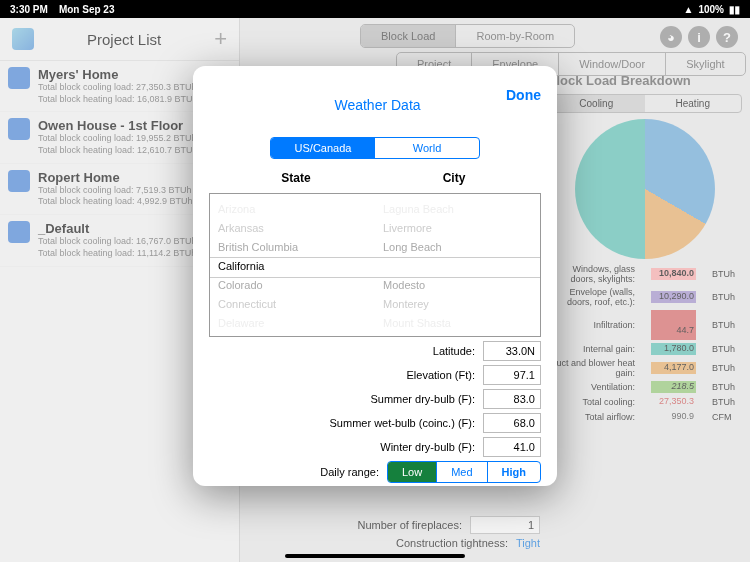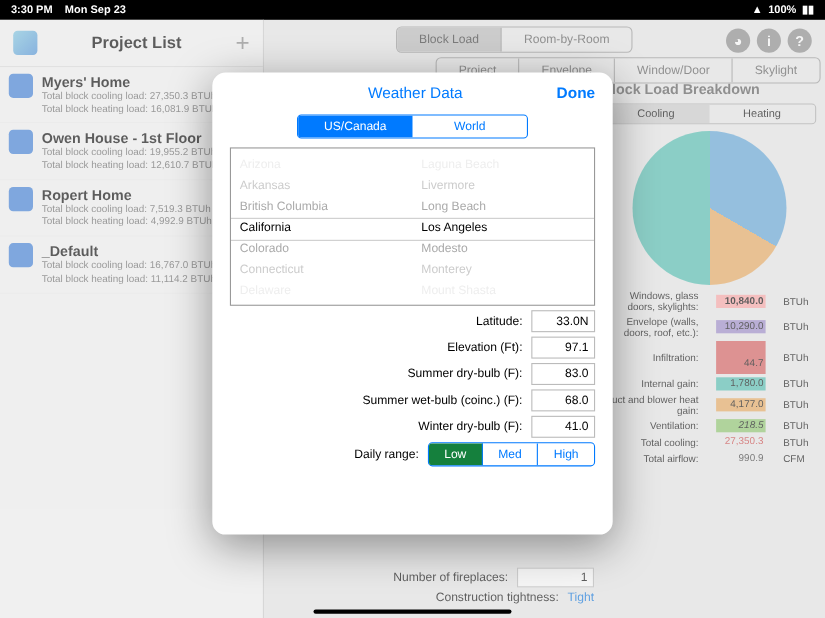--- a/index.html
+++ b/index.html
@@ -9,21 +9,21 @@
     .status-right { display: flex; align-items: center; gap: 5px; }
     
     .app-window { height: 544px; background: #e8e8e8; position: relative; }
     
     .dimmed-bg { position: absolute; inset: 0; opacity: 0.6; pointer-events: none; }
     
     
     .left-panel { position: absolute; left: 0; top: 0; width: 240px; height: 100%; background: #f5f5f5; border-right: 1px solid #ccc; }
     .left-header { display: flex; align-items: center; justify-content: space-between; padding: 8px 12px; border-bottom: 1px solid #ddd; }
     .app-icon { width: 22px; height: 22px; background: linear-gradient(135deg, #7ec8e3, #4a90d9); border-radius: 4px; }
-    .left-title { font-size: 15px; font-weight: 700; text-align: right; }
+    .left-title { font-size: 15px; font-weight: 400; text-align: right; }
     .add-icon { font-size: 22px; color: #888; font-weight: 300; }
     
     .project-item { display: flex; padding: 6px 8px; border-bottom: 1px solid #eee; }
     .project-icon { width: 22px; height: 22px; background: #3b7dd8; border-radius: 4px; margin-right: 8px; flex-shrink: 0; }
     .project-name { font-size: 13px; font-weight: 600; }
     .project-detail { font-size: 9px; color: #666; line-height: 1.3; }
     
     
     .top-seg { position: absolute; top: 8px; left: 360px; display: flex; border: 1px solid #999; border-radius: 5px; overflow: hidden; }
     .top-seg > div { padding: 5px 20px; font-size: 11px; color: #555; border-right: 1px solid #999; }
@@ -45,44 +45,44 @@
     .breakdown-unit { width: 30px; }
     
     .bottom-fields { position: absolute; bottom: 10px; left: 280px; width: 260px; }
     .field-row { display: flex; justify-content: flex-end; align-items: center; gap: 8px; margin: 3px 0; font-size: 11px; }
     .field-box { width: 70px; border: 1px solid #bbb; background: #fff; padding: 2px 5px; text-align: right; font-size: 11px; }
     .tight-link { color: #0070dd; }
     
     
     .modal { position: absolute; left: 193px; top: 48px; width: 364px; height: 420px; background: #fff; border-radius: 12px; box-shadow: 0 10px 40px rgba(0,0,0,0.4); z-index: 100; padding: 0; }
     .modal-header { display: flex; justify-content: space-between; align-items: center; padding: 10px 16px 8px; }
-    .modal-title { flex: 1; text-align: center; font-size: 14px; color: #007aff; }
+    .modal-title { flex: 1; text-align: center; font-size: 14px; color: #007aff; margin-top: 21px; }
     .done-btn { font-size: 14px; color: #007aff; font-weight: 600; }
     
-    .seg-region { margin: 4px auto 8px; width: 210px; display: flex; border: 1px solid #007aff; border-radius: 4px; overflow: hidden; }
+    .seg-region { margin: 16px auto 8px; width: 210px; display: flex; border: 1px solid #007aff; border-radius: 4px; overflow: hidden; }
     .seg-region > div { flex: 1; text-align: center; padding: 4px; font-size: 11px; color: #007aff; }
     .seg-region .active { background: #007aff; color: #fff; }
     
     .picker-header { display: flex; padding: 0 24px; }
     .picker-header > div { flex: 1; text-align: center; font-size: 12px; font-weight: 600; padding: 4px 0; }
     
     .picker-box { margin: 4px 16px; border: 1px solid #999; height: 144px; display: flex; position: relative; overflow: hidden; }
     .picker-col { flex: 1; position: relative; }
     .picker-item { position: absolute; left: 8px; right: 8px; font-size: 11px; color: #ccc; }
     .picker-item.sel { color: #000; }
     .sel-line-top, .sel-line-bot { position: absolute; left: 0; right: 0; height: 1px; background: #ccc; }
     .sel-line-top { top: 63px; }
     .sel-line-bot { top: 83px; }
     
     .modal-field { display: flex; justify-content: flex-end; align-items: center; gap: 8px; margin: 4px 16px; font-size: 11px; }
     .modal-input { width: 58px; border: 1px solid #bbb; padding: 3px 5px; text-align: right; font-size: 11px; }
     
     .seg-range { display: flex; border: 1px solid #007aff; border-radius: 4px; overflow: hidden; }
     .seg-range > div { padding: 4px 14px; font-size: 11px; color: #007aff; border-right: 1px solid #007aff; }
-    .seg-range > div:last-child { border-right: none; }
+    .seg-range > div:last-child { border-right: none; font-weight: bold; }
     .seg-range .active { background: #15803d; color: #fff; }
     
     .home-indicator { position: absolute; bottom: 4px; left: 50%; transform: translateX(-50%); width: 180px; height: 4px; background: #000; border-radius: 3px; }
   </style>
 </head>
 <body>
 
 <div class="status-bar">
   <div>
     <span>3:30 PM</span>
@@ -225,38 +225,41 @@
       <div style="width:40px;"></div>
       <div class="modal-title">Weather Data</div>
       <div class="done-btn">Done</div>
     </div>
 
     <div class="seg-region">
       <div class="active">US/Canada</div>
       <div>World</div>
     </div>
 
+    <div class="picker-header">
+      <div>State</div>
+      <div>City</div>
+    </div>
 
     <div class="picker-box">
       <div class="sel-line-top"></div>
       <div class="sel-line-bot"></div>
       <div class="picker-col" id="state-col">
           <div class="picker-item" style="top: 9px; color: rgb(238, 238, 238);">Arizona</div>
           <div class="picker-item" style="top: 28px; color: rgb(204, 204, 204);">Arkansas</div>
           <div class="picker-item" style="top: 47px; color: rgb(170, 170, 170);">British Columbia</div>
           <div class="picker-item sel" style="top: 66px;">California</div>
           <div class="picker-item" style="top: 85px; color: rgb(170, 170, 170);">Colorado</div>
           <div class="picker-item" style="top: 104px; color: rgb(204, 204, 204);">Connecticut</div>
           <div class="picker-item" style="top: 123px; color: rgb(238, 238, 238);">Delaware</div>
         </div>
       <div class="picker-col" id="city-col">
           <div class="picker-item" style="top: 9px; color: rgb(238, 238, 238);">Laguna Beach</div>
           <div class="picker-item" style="top: 28px; color: rgb(204, 204, 204);">Livermore</div>
           <div class="picker-item" style="top: 47px; color: rgb(170, 170, 170);">Long Beach</div>
-          <div class="picker-item sel" style="top: 66px;">Los Angeles</div>
           <div class="picker-item" style="top: 85px; color: rgb(170, 170, 170);">Modesto</div>
           <div class="picker-item" style="top: 104px; color: rgb(204, 204, 204);">Monterey</div>
           <div class="picker-item" style="top: 123px; color: rgb(238, 238, 238);">Mount Shasta</div>
         </div>
     </div>
 
     <div class="modal-field">
         <span>Latitude:</span>
         <div class="modal-input">33.0N</div>
       </div>

